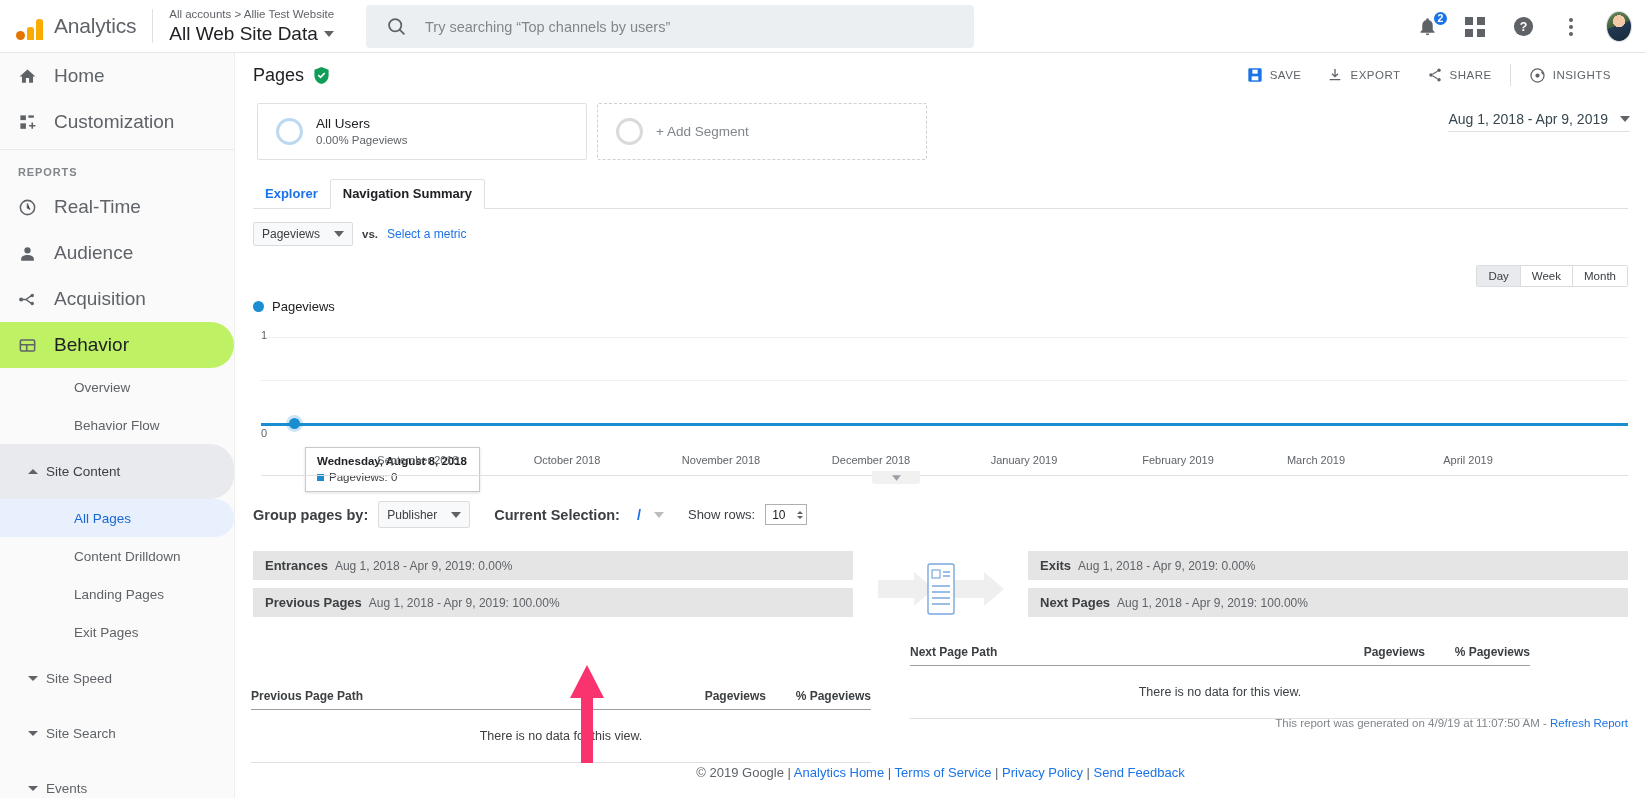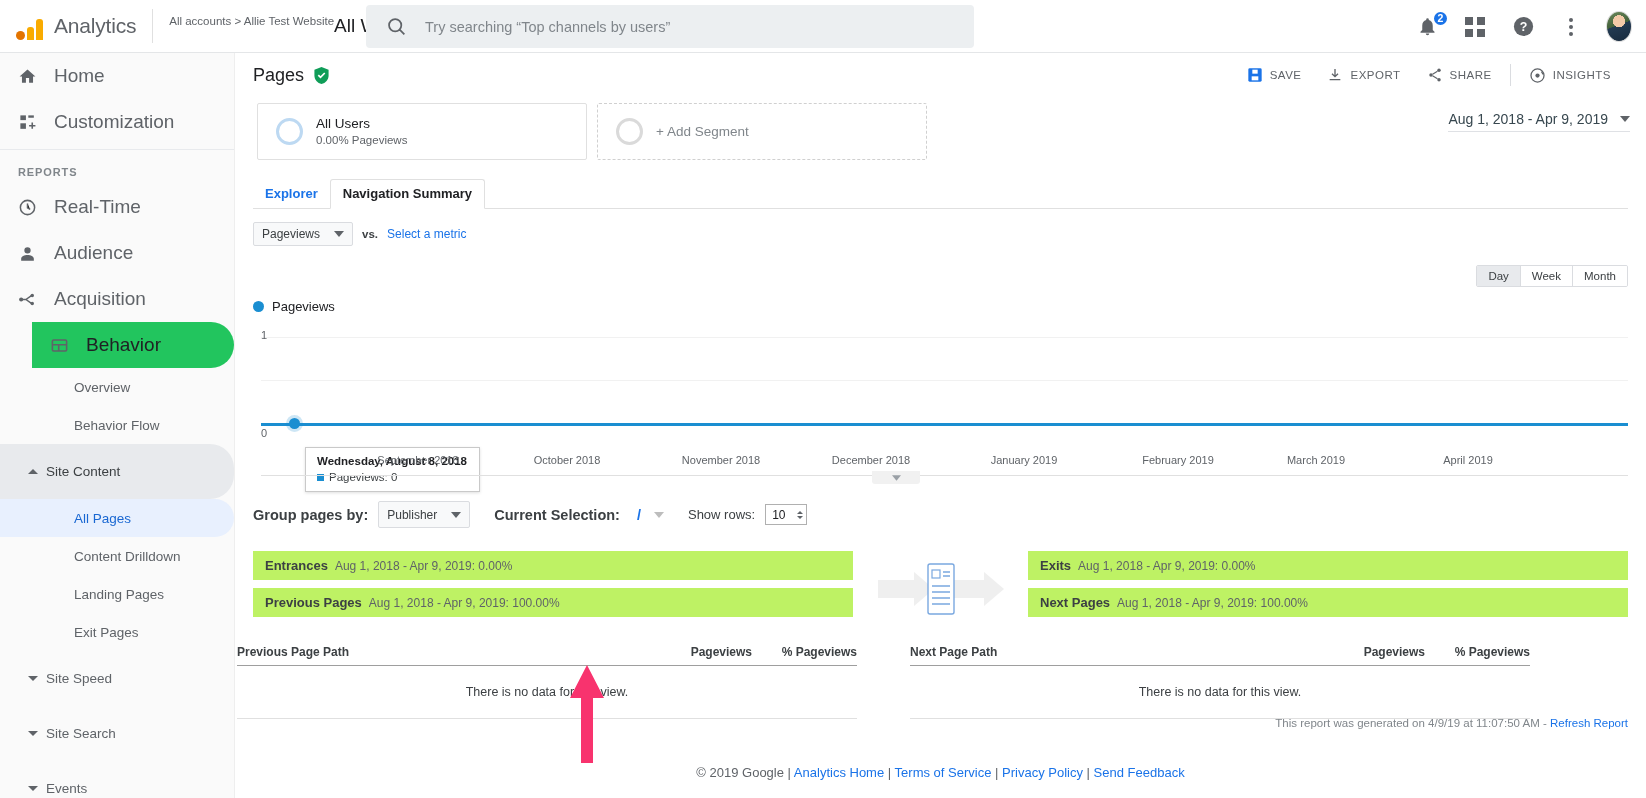--- a/index.html
+++ b/index.html
@@ -15,21 +15,21 @@
     position:absolute; top:0; left:0; width:1646px; height:53px;
     background:#fff; border-bottom:1px solid #e4e6e8;
     display:flex; align-items:center;
   }
   .logo-wrap { display:flex; align-items:flex-end; gap:2px; margin-left:16px; height:28px; }
   .bar-a { width:7px; height:13px; background:#f9ab00; border-radius:3px 3px 0 0; }
   .bar-b { width:7px; height:21px; background:#f9ab00; border-radius:3px 3px 0 0; }
   .bar-c { width:9px; height:9px; background:#e37400; border-radius:50%; }
   .logo-text { font-size:21px; color:#5f6368; margin-left:11px; letter-spacing:-0.2px; }
   .vdiv { width:1px; height:34px; background:#e0e0e0; margin:0 16px; }
-  .acct-block { display:flex; flex-direction:row; justify-content:center; }
+  .acct-block { display:flex; flex-direction:column; justify-content:center; }
   .acct-crumb { font-size:11.5px; color:#5f6368; line-height:15px; }
   .acct-name { font-size:19px; color:#202124; line-height:24px; display:flex; align-items:center; gap:6px; }
   .caret-dn { width:0;height:0;border-left:5px solid transparent;border-right:5px solid transparent;border-top:6px solid #5f6368; }
 
   .searchbox {
     position:absolute; left:366px; top:5px; width:608px; height:43px;
     background:#eceff1; border-radius:4px; display:flex; align-items:center; padding-left:20px;
   }
   .s-placeholder { color:#80868b; font-size:14.5px; margin-left:18px; }
 
@@ -51,21 +51,21 @@
                linear-gradient(160deg,#6d8a5c 0%,#42603a 45%,#233a52 46%,#17293c 100%);
     border:1px solid #ddd;
   }
 
   
   .sidebar { position:absolute; top:53px; left:0; width:235px; height:745px; background:#fafafa; border-right:1px solid #eee; }
   .nav-item { height:46px; display:flex; align-items:center; cursor:pointer; color:#5f6368; font-size:19px; }
   .nav-item .ic { width:54px; display:flex; justify-content:center; align-items:center; }
   .nav-sep { height:1px; background:#e8eaed; margin:4px 0; }
   .reports-lbl { font-size:11px; color:#80868b; letter-spacing:.9px; padding:12px 0 6px 18px; font-weight:600; }
-  .nav-active { background:#22c55e; border-radius:0 24px 24px 0; color:#202124;margin-left:32px; }
+  .nav-active { background:#bef264; border-radius:0 24px 24px 0; color:#202124; }
   .sub-item { height:38px; display:flex; align-items:center; font-size:13.5px; color:#5f6368; cursor:pointer; padding-left:74px; }
   .sub-item.sel { background:#e8f0fe; color:#1967d2; border-radius:0 24px 24px 0; }
   .grp-item { height:55px; display:flex; align-items:center; font-size:13.5px; color:#5f6368; cursor:pointer; }
   .grp-item.open { background:#e8eaed; border-radius:0 24px 24px 0; color:#3c4043; }
   .tri { width:46px; display:flex; justify-content:flex-end; padding-right:8px; }
   .tri i { width:0;height:0;border-left:5px solid transparent;border-right:5px solid transparent; }
   .tri .dn { border-top:5px solid #5f6368; }
   .tri .up { border-bottom:5px solid #5f6368; }
 
   
@@ -144,30 +144,30 @@
   .slash { color:#1a73e8; font-weight:bold; font-size:14.5px; margin-left:7px; }
   .rows-lbl { font-size:13px; color:#3c4043; margin-left:14px; }
   .spin { border:1px solid #b0b0b0; height:21px; width:42px; display:flex; align-items:center;
           justify-content:space-between; padding:0 3px 0 6px; font-size:12px; background:#fff; }
   .spin .ar { display:flex; flex-direction:column; gap:2px; }
   .spin .ar i { width:0;height:0;border-left:3px solid transparent;border-right:3px solid transparent; }
 
   
   .ns { position:absolute; left:18px; top:498px; width:1375px; }
   .ns-row { display:flex; gap:0; margin-bottom:8px; }
-  .ns-cell { background:#bef264; height:29px; display:flex; align-items:center; padding-left:12px; gap:7px; }
+  .ns-cell { background:#e5e5e5; height:29px; display:flex; align-items:center; padding-left:12px; gap:7px; }
   .ns-left { width:600px; }
   .ns-right { width:600px; margin-left:175px; }
   .ns-k { font-size:13px; font-weight:bold; color:#3c4043; }
   .ns-v { font-size:12px; color:#5f6368; }
   .doc-ic { position:absolute; left:600px; top:10px; width:175px; height:56px; display:flex; align-items:center; justify-content:center; }
 
   
   .tbl { position:absolute; top:592px; }
-  .tbl.left { left:2px; width:620px; }
+  .tbl.left { left:16px; width:620px;margin-top:44px; }
   .tbl.right { left:675px; width:620px; }
   .th { display:flex; border-bottom:1px solid #9e9e9e; padding-bottom:6px; font-size:12px; font-weight:bold; color:#3c4043; }
   .th .c1 { flex:1; }
   .th .c2 { width:110px; text-align:right; }
   .th .c3 { width:105px; text-align:right; }
   .nodata { text-align:center; font-size:12.5px; color:#3c4043; padding:19px 0 19px 0; border-bottom:1px solid #e0e0e0; }
   .genline { position:absolute; right:18px; top:664px; font-size:11.5px; color:#80868b; }
   .genline a { color:#1a73e8; text-decoration:none; cursor:pointer;text-align:center; }
 
   .arrow-ann { position:absolute; left:333px; top:612px; width:38px; height:98px; }

